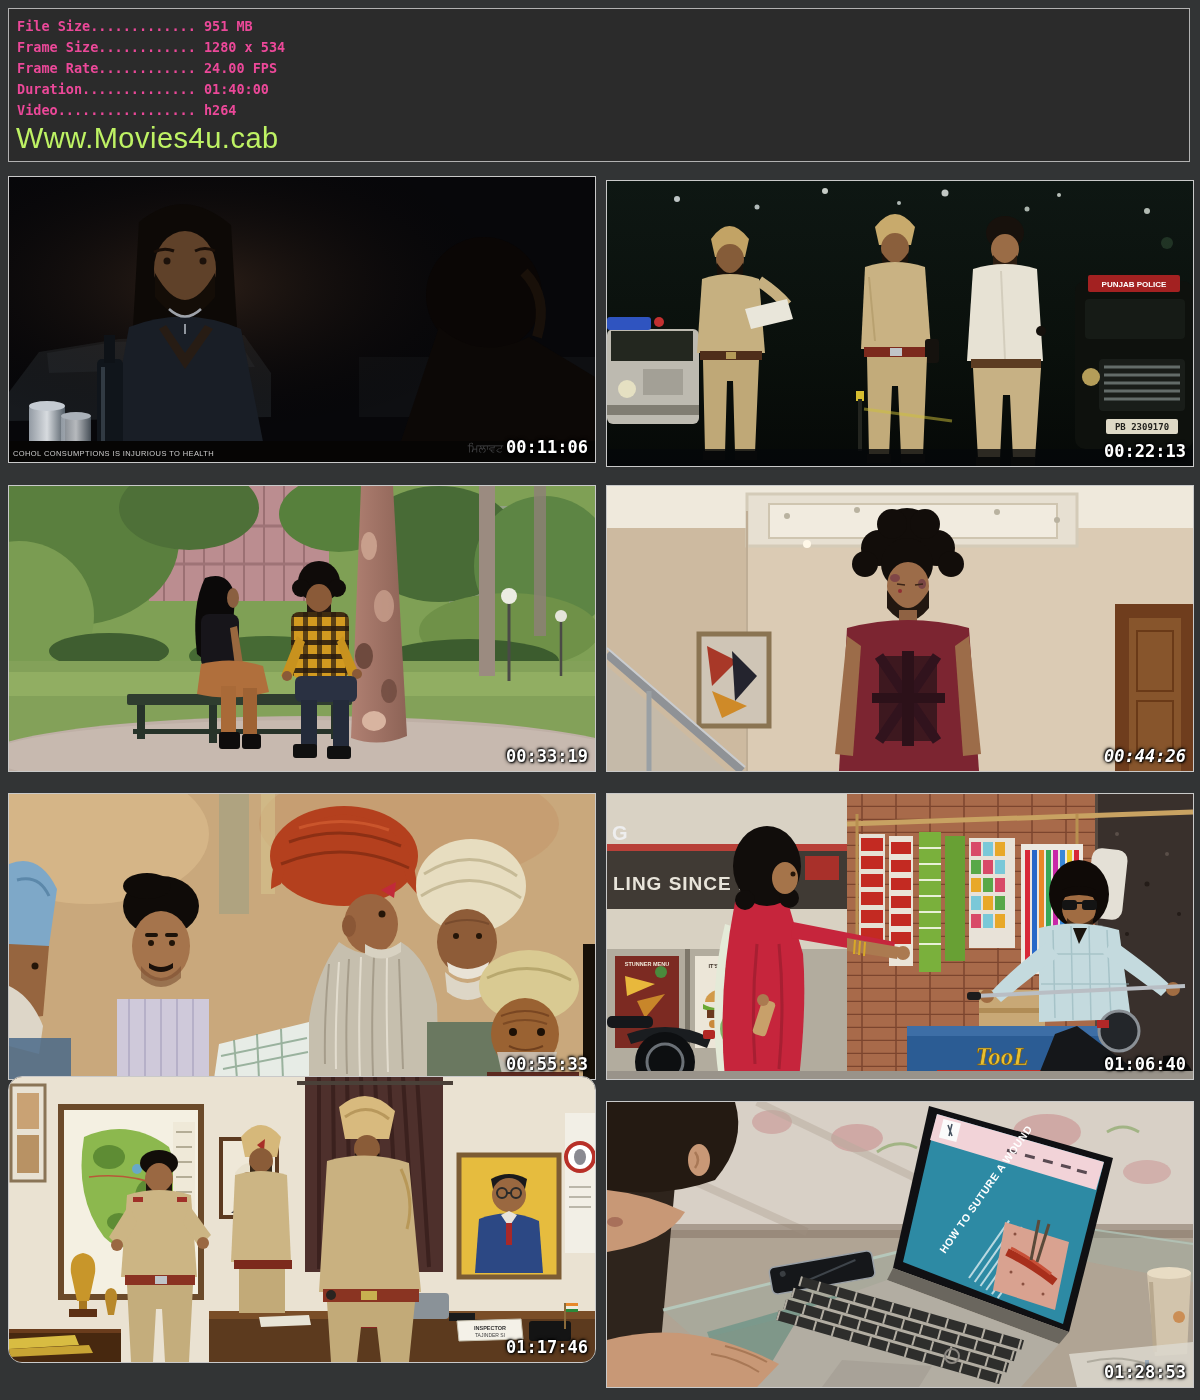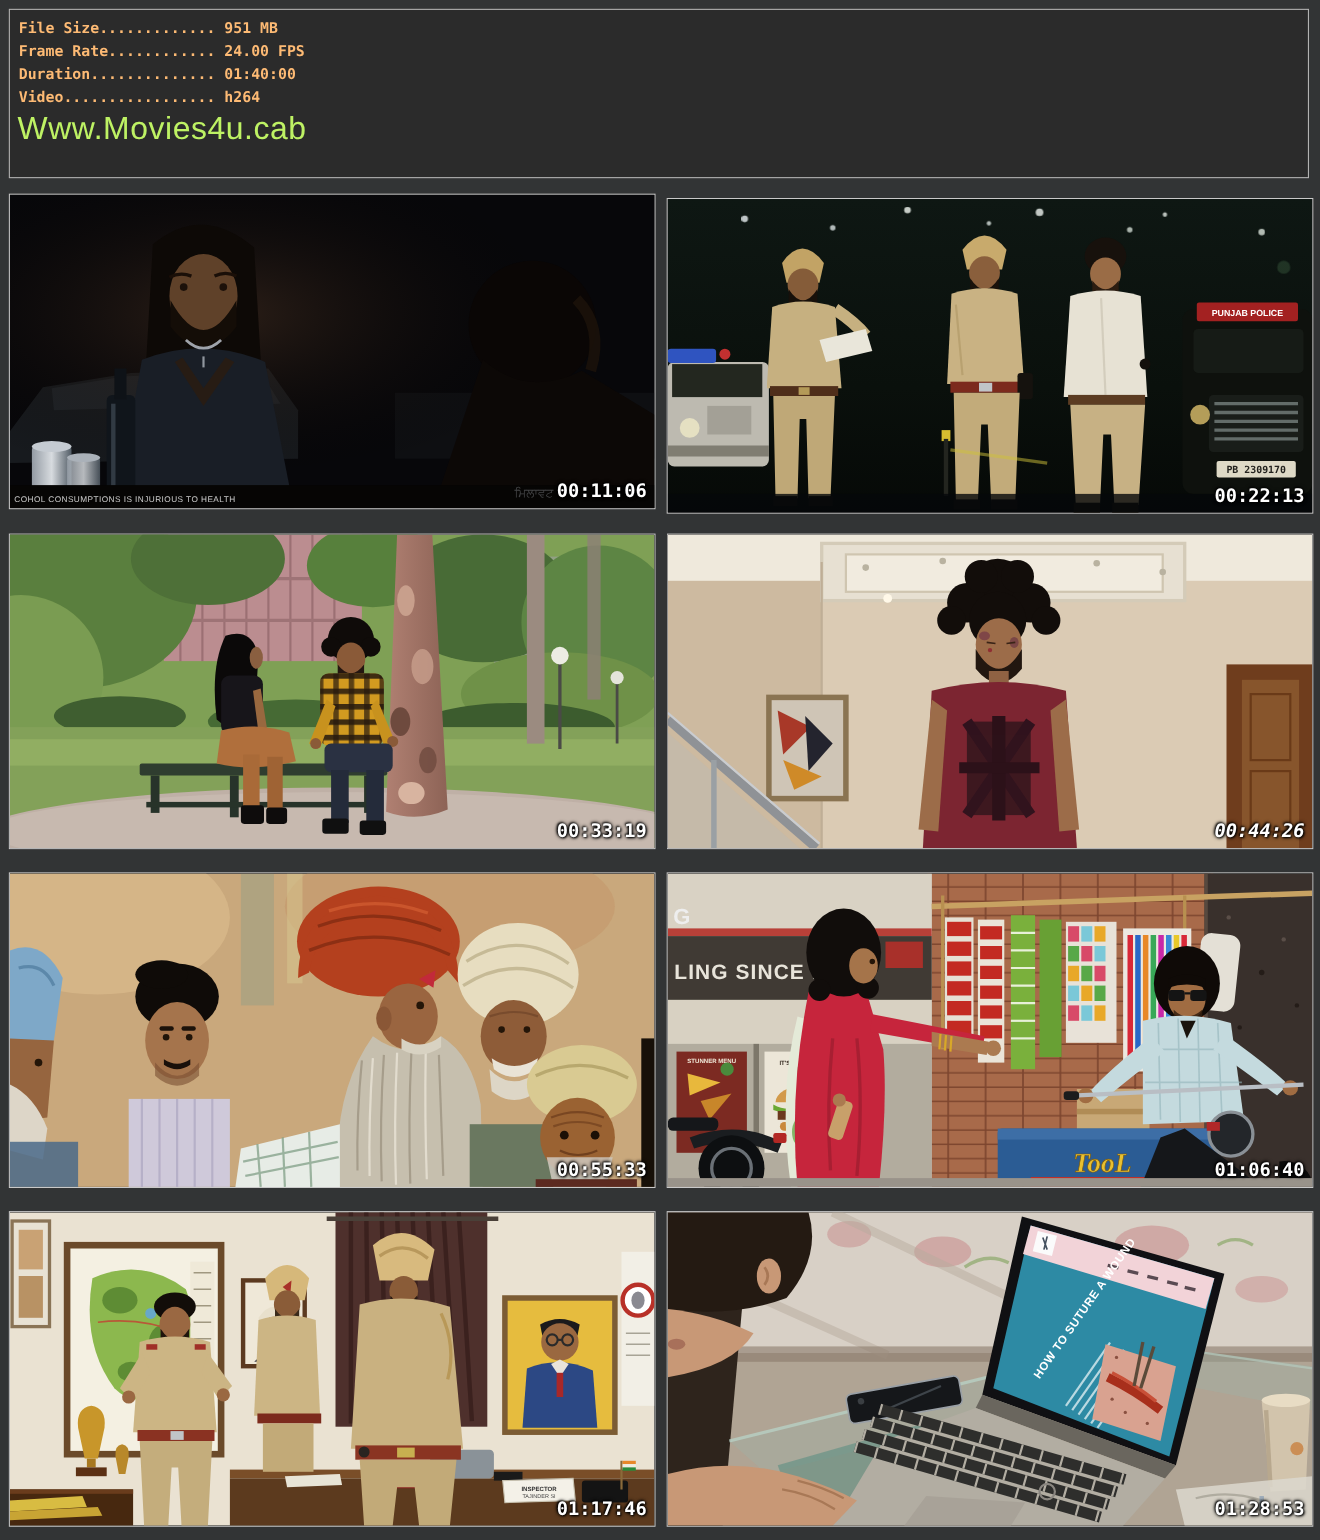--- a/index.html
+++ b/index.html
@@ -1,44 +1,45 @@
 <!DOCTYPE html>
 <html><head>
 <meta charset="utf-8">
 <style>
   html,body{margin:0;padding:0;}
   body{width:1200px;height:1400px;position:relative;background:#323435;overflow:hidden;
        font-family:"Liberation Sans",sans-serif;}
   .panel{position:absolute;left:8px;top:8px;width:1182px;height:154px;background:#2b2b2b;
          border:1px solid #b2b2b2;box-sizing:border-box;}
   .inforow{font-family:"DejaVu Sans Mono",monospace;font-weight:bold;font-size:13.5px;
-           color:#fdba74;line-height:21px;padding-left:8px;white-space:pre;}
+           color:#ec4899;line-height:21px;padding-left:8px;white-space:pre;}
   .inforows{padding-top:7px;}
   .site{font-size:29px;color:#bef264;padding-left:7px;margin-top:1px;letter-spacing:.5px;
         font-family:"Liberation Sans",sans-serif;}
   .shot{position:absolute;width:586px;height:285px;border:1px solid #c9c9c9;background:#000;
         overflow:hidden;}
   .shot svg{display:block;width:586px;height:285px;}
   .p1{left:8px;top:176px;} .p2{left:606px;top:180px;}
   .p3{left:8px;top:485px;} .p4{left:606px;top:485px;font-style:italic;}
   .p5{left:8px;top:793px;} .p6{left:606px;top:793px;}
-  .p7{left:8px;top:1101px;}.p8{left:606px;top:1101px;}
+  .p7{left:8px;top:1076px;border-radius:14px;}.p8{left:606px;top:1101px;}
   .ts{position:absolute;right:7px;bottom:5px;font-family:"DejaVu Sans Mono",monospace;
       font-weight:bold;font-size:17px;color:#fff;
       text-shadow:1px 1px 2px #000,-1px -1px 2px #000,0 0 4px #000;margin-left:37px;}
   .warn{position:absolute;left:4px;bottom:4px;font-size:7.5px;color:#e9e9e9;opacity:.85;
         letter-spacing:.4px;}
   .wm{position:absolute;right:92px;bottom:7px;font-size:11px;color:#cdd2da;opacity:.3;}
 </style>
 </head>
 <body>
 
 <div class="panel">
   <div class="inforows">
     <div class="inforow"><span>File Size.............</span> <span>951 MB</span></div>
+    <div class="inforow"><span>Frame Size............</span> <span>1280 x 534</span></div>
     <div class="inforow"><span>Frame Rate............</span> <span>24.00 FPS</span></div>
     <div class="inforow"><span>Duration..............</span> <span>01:40:00</span></div>
     <div class="inforow"><span>Video.................</span> <span>h264</span></div>
   </div>
   <div class="site">Www.Movies4u.cab</div>
 </div>
 
 <div class="shot p1">
 <svg viewBox="0 0 586 285">
   <defs>

